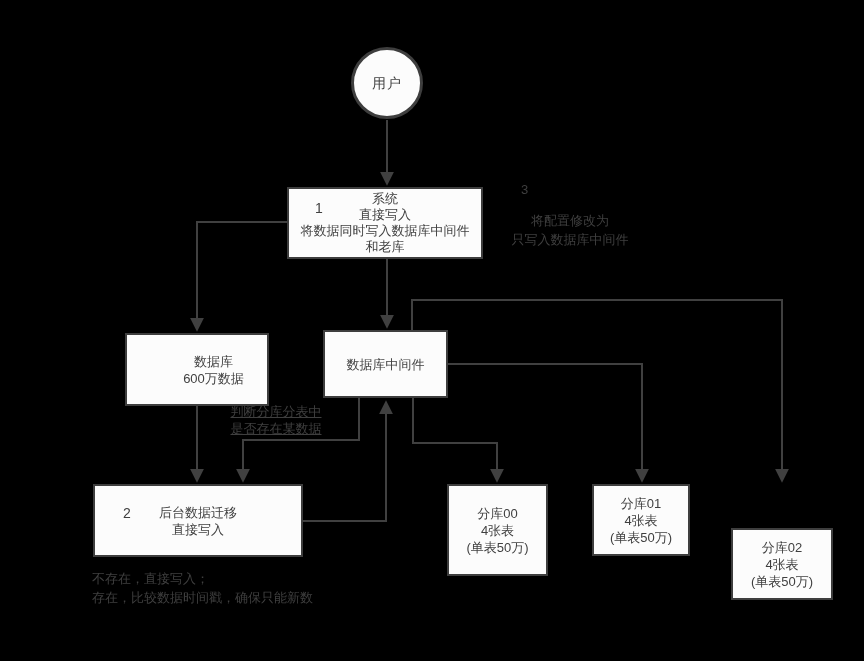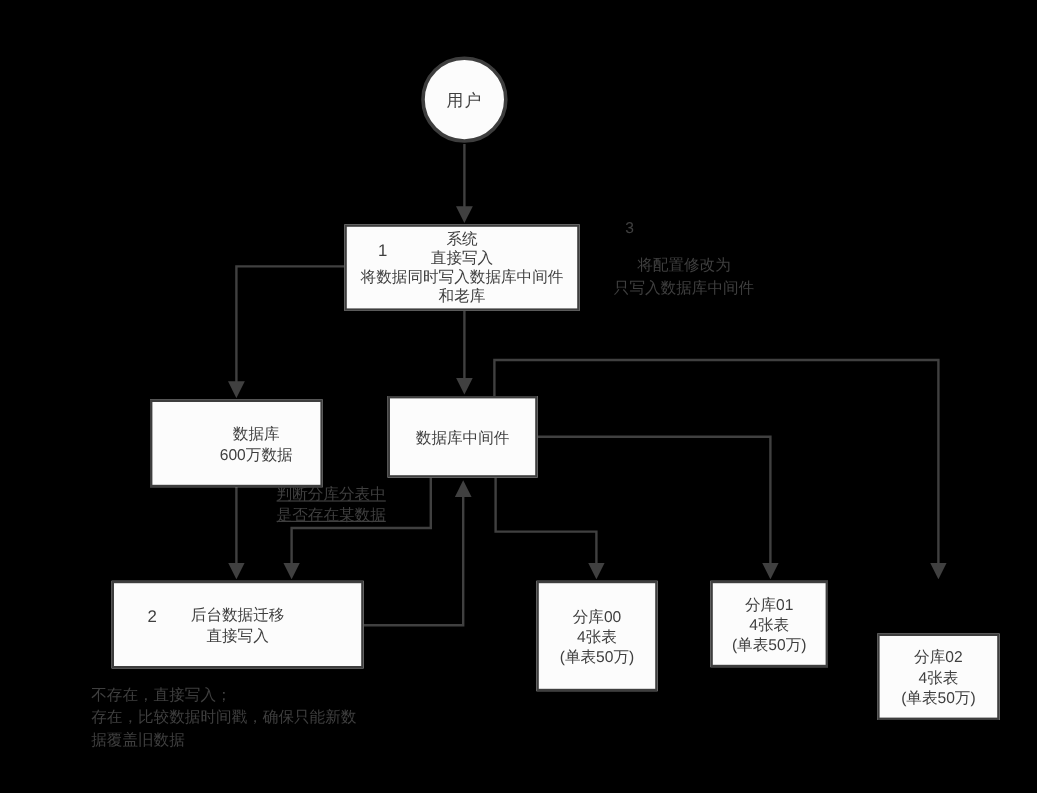--- a/index.html
+++ b/index.html
@@ -62,21 +62,21 @@
   #node-shard00    { left: 447px; top: 484px; width: 101px; height: 92px; }
   #node-shard01    { left: 592px; top: 484px; width: 98px;  height: 72px; }
   #node-shard02    { left: 731px; top: 484px; width: 102px; height: 72px; margin-top: 44px; }
 
   #step1 { left: 26px; top: 11px; }
   #step2 { left: 28px; top: 19px; }
 
   #ann-step3-num  { left: 521px; top: 182px; }
   #ann-config     { left: 495px; top: 211px; width: 150px; line-height: 19px; }
   #ann-check      { left: 210px; top: 403px; width: 132px; line-height: 17px; text-decoration: underline; }
-  #ann-note       { left: 76px;  top: 569px; width: 260px; line-height: 19px; }
+  #ann-note       { left: 92px;  top: 569px; width: 260px; line-height: 19px; }
 </style>
 </head>
 <body>
 
 <div id="canvas">
 
   <svg id="connectors">
     <defs>
       <marker id="arrow" viewBox="0 0 10 10" refX="8" refY="5" markerWidth="7" markerHeight="7" orient="auto">
         <path d="M0,0 L10,5 L0,10 z" fill="#404040"></path>
@@ -146,16 +146,15 @@
   </div>
 
   <div class="annotation center" id="ann-check">
     <div>判断分库分表中</div>
     <div>是否存在某数据</div>
   </div>
 
   <div class="annotation" id="ann-note">
     <div>不存在，直接写入；</div>
     <div>存在，比较数据时间戳，确保只能新数</div>
-    <div>据覆盖旧数据</div>
   </div>
 
 </div>
 
 </body></html>

